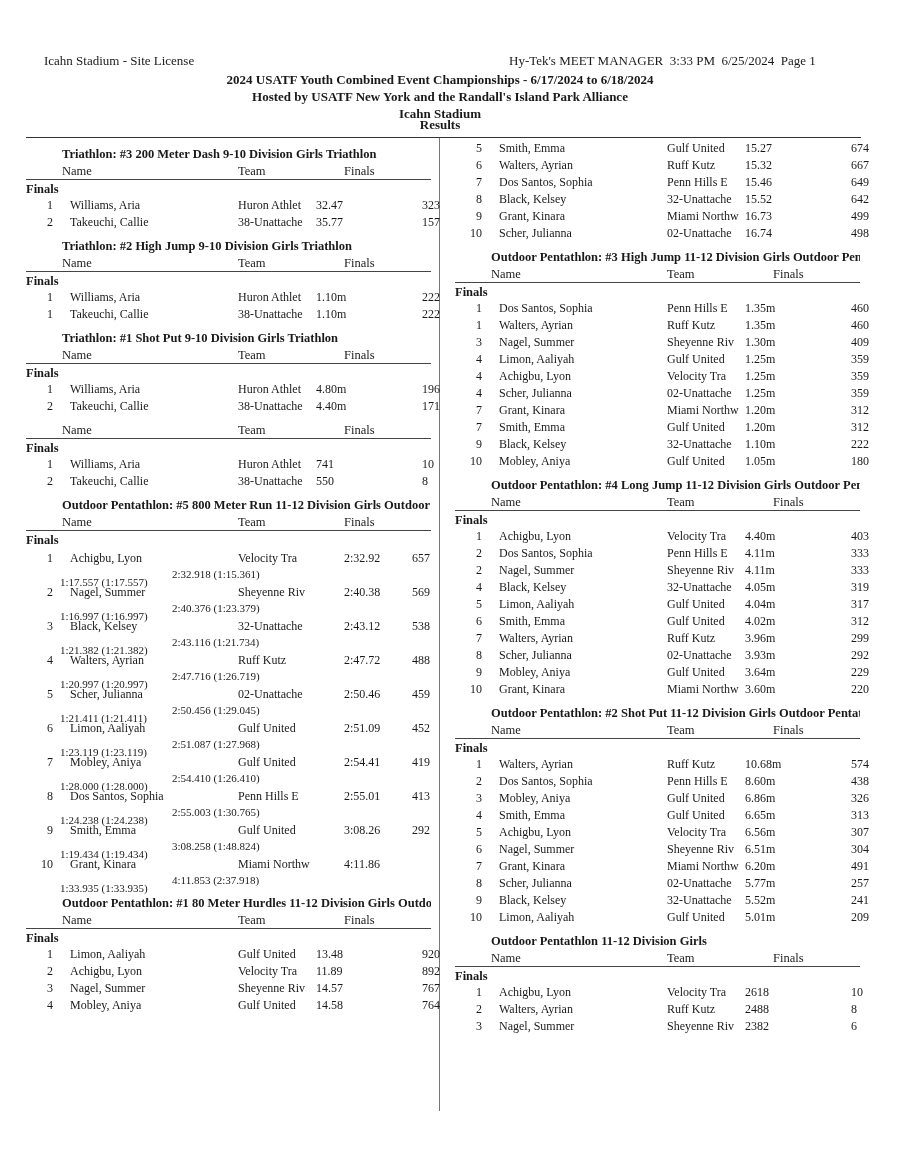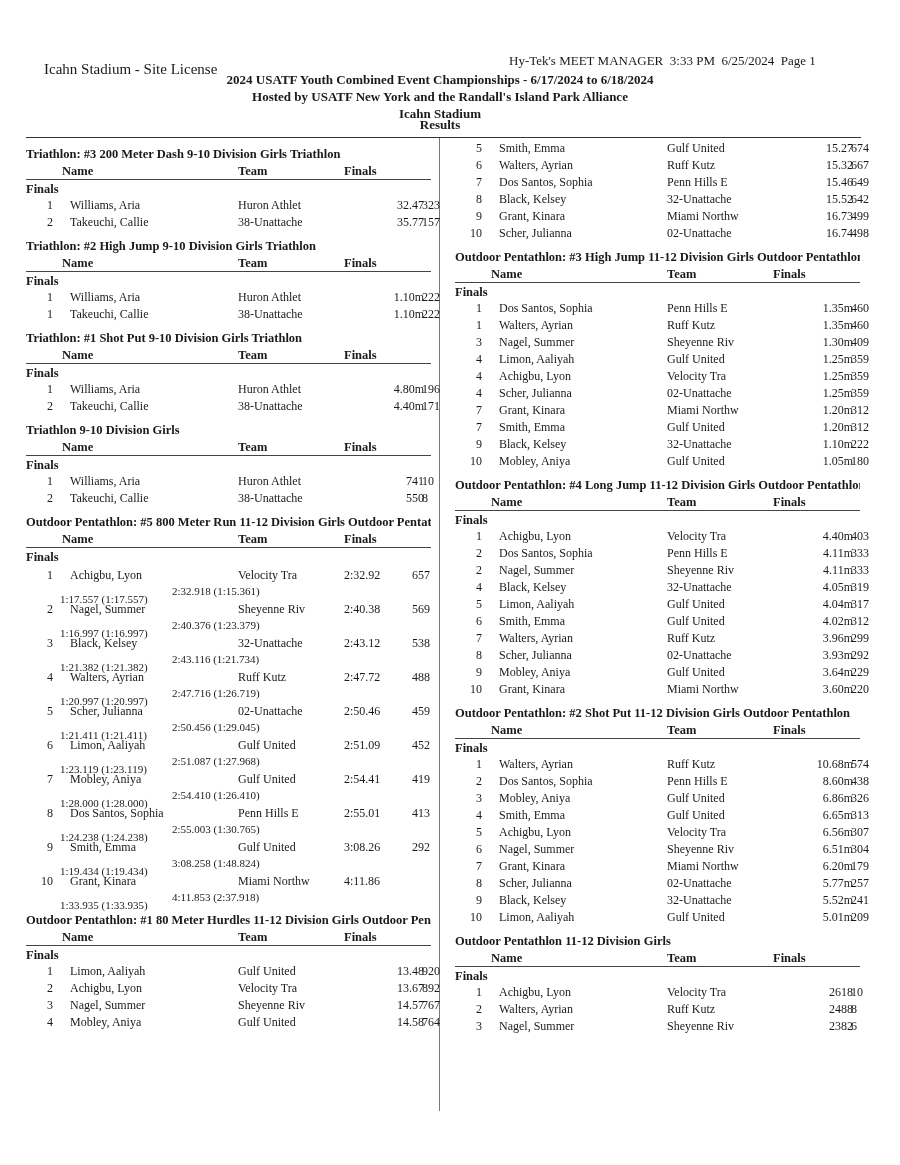--- a/index.html
+++ b/index.html
@@ -1,44 +1,44 @@
 <!DOCTYPE html>
 <html><head>
 <meta charset="utf-8">
 <style>
   html, body { margin: 0; padding: 0; background: #ffffff; }
   body {
     width: 900px; height: 1165px; position: relative; overflow: hidden;
     font-family: "Liberation Serif", "DejaVu Serif", serif;
     color: #1a1a1a;
   }
-  .hdr-left { position: absolute; left: 44px; top: 53px; font-size: 15px; margin-top: 8px; }
+  .hdr-left { position: absolute; left: 44px; top: 53px; font-size: 13px; }
   .hdr-right { position: absolute; left: 509px; top: 53px; font-size: 13px; white-space: pre; }
   .title { position: absolute; left: 0; width: 880px; text-align: center; font-weight: bold; font-size: 13px; }
   .t1 { top: 72px; } .t2 { top: 89px; } .t3 { top: 106px; } .t4 { top: 117px; }
   .top-rule { position: absolute; left: 26px; width: 835px; top: 137px; height: 0; border-top: 1.5px solid #333; }
   .divider { position: absolute; left: 439px; top: 138px; width: 0; height: 973px; border-left: 1.5px solid #777; }
 
   .col { position: absolute; }
   .col-left { left: 26px; top: 146px; width: 405px; }
   .col-right { left: 455px; top: 140px; width: 405px; }
 
   .event { margin-bottom: 7px; }
-  .ev-title { font-weight: bold; font-size: 12.5px; height: 17px; line-height: 17px; white-space: nowrap; overflow: hidden; }
-  .col-head { position: relative; height: 16px; border-bottom: 1.5px solid #444; font-weight: bold; font-size: 12.5px; }
+  .ev-title { font-weight: bold; font-size: 12.5px; height: 17px; line-height: 17px; white-space: nowrap; overflow: hidden; margin-left: 36px; }
+  .col-head { position: relative; height: 16px; border-bottom: 1.5px solid #444; font-weight: normal; font-size: 12.5px; }
   .col-head span { position: absolute; top: 0; line-height: 16px; }
   .ch-name { left: 36px; } .ch-team { left: 212px; } .ch-finals { left: 318px; }
   .round { font-weight: bold; font-size: 12.5px; height: 17px; line-height: 19px; }
 
   .row { position: relative; height: 17px; font-size: 12px; line-height: 17px; }
   .row span { position: absolute; top: 0; white-space: nowrap; }
   .r-place { left: 0; width: 27px; text-align: right; }
   .r-name { left: 44px; }
   .r-team { left: 212px; }
-  .r-mark { left: 302px; width: 96px; text-align: right; }
+  .r-mark { left: 290px; width: 96px; text-align: left; }
   .r-pts { left: 396px; }
 
   .splitrow { position: relative; height: 34px; font-size: 12px; }
   .splitrow span { position: absolute; white-space: nowrap; }
   .sp-place { top: 3px; left: 0; width: 27px; text-align: right; }
   .sp-name { top: 3px; left: 44px; }
   .sp-team { top: 3px; left: 212px; }
   .sp-mark { top: 3px; left: 318px; }
   .sp-pts { top: 3px; left: 386px; }
   .sp-s1 { top: 28px; left: 6px; font-size: 11px; margin-left: 28px; }
@@ -122,21 +122,20 @@
       </div>
       <div class="row">
         <span class="r-place">2</span>
         <span class="r-name">Takeuchi, Callie</span>
         <span class="r-team">38-Unattache</span>
         <span class="r-mark">4.40m</span>
         <span class="r-pts">171</span>
       </div>
     </div>
     <div class="event">
-      <div class="ev-title">Triathlon 9-10 Division Girls</div>
       <div class="col-head">
         <span class="ch-name">Name</span>
         <span class="ch-team">Team</span>
         <span class="ch-finals">Finals</span>
       </div>
       <div class="round">Finals</div>
       <div class="row">
         <span class="r-place">1</span>
         <span class="r-name">Williams, Aria</span>
         <span class="r-team">Huron Athlet</span>
@@ -262,21 +261,21 @@
         <span class="r-place">1</span>
         <span class="r-name">Limon, Aaliyah</span>
         <span class="r-team">Gulf United</span>
         <span class="r-mark">13.48</span>
         <span class="r-pts">920</span>
       </div>
       <div class="row">
         <span class="r-place">2</span>
         <span class="r-name">Achigbu, Lyon</span>
         <span class="r-team">Velocity Tra</span>
-        <span class="r-mark">13.67</span>
+        <span class="r-mark">11.89</span>
         <span class="r-pts">892</span>
       </div>
       <div class="row">
         <span class="r-place">3</span>
         <span class="r-name">Nagel, Summer</span>
         <span class="r-team">Sheyenne Riv</span>
         <span class="r-mark">14.57</span>
         <span class="r-pts">767</span>
       </div>
       <div class="row">
@@ -539,21 +538,21 @@
         <span class="r-name">Nagel, Summer</span>
         <span class="r-team">Sheyenne Riv</span>
         <span class="r-mark">6.51m</span>
         <span class="r-pts">304</span>
       </div>
       <div class="row">
         <span class="r-place">7</span>
         <span class="r-name">Grant, Kinara</span>
         <span class="r-team">Miami Northw</span>
         <span class="r-mark">6.20m</span>
-        <span class="r-pts">179</span>
+        <span class="r-pts">491</span>
       </div>
       <div class="row">
         <span class="r-place">8</span>
         <span class="r-name">Scher, Julianna</span>
         <span class="r-team">02-Unattache</span>
         <span class="r-mark">5.77m</span>
         <span class="r-pts">257</span>
       </div>
       <div class="row">
         <span class="r-place">9</span>

